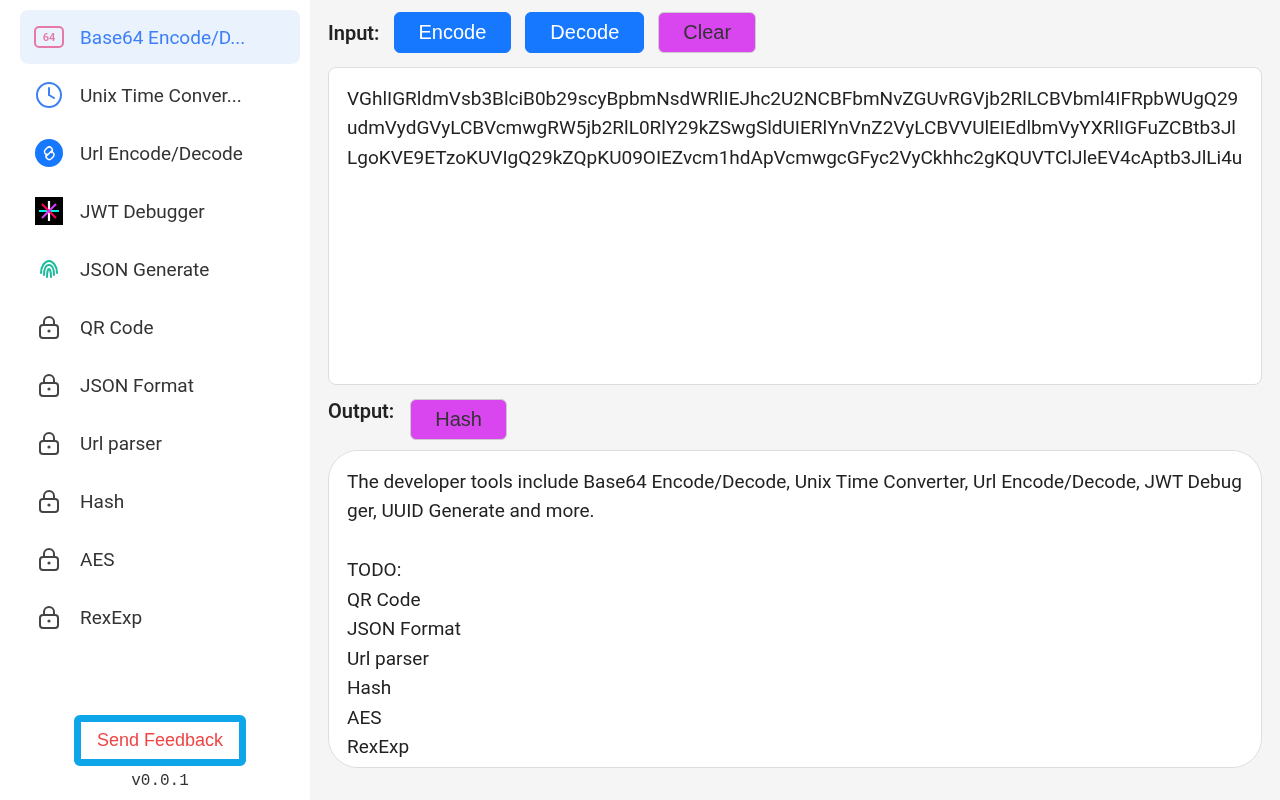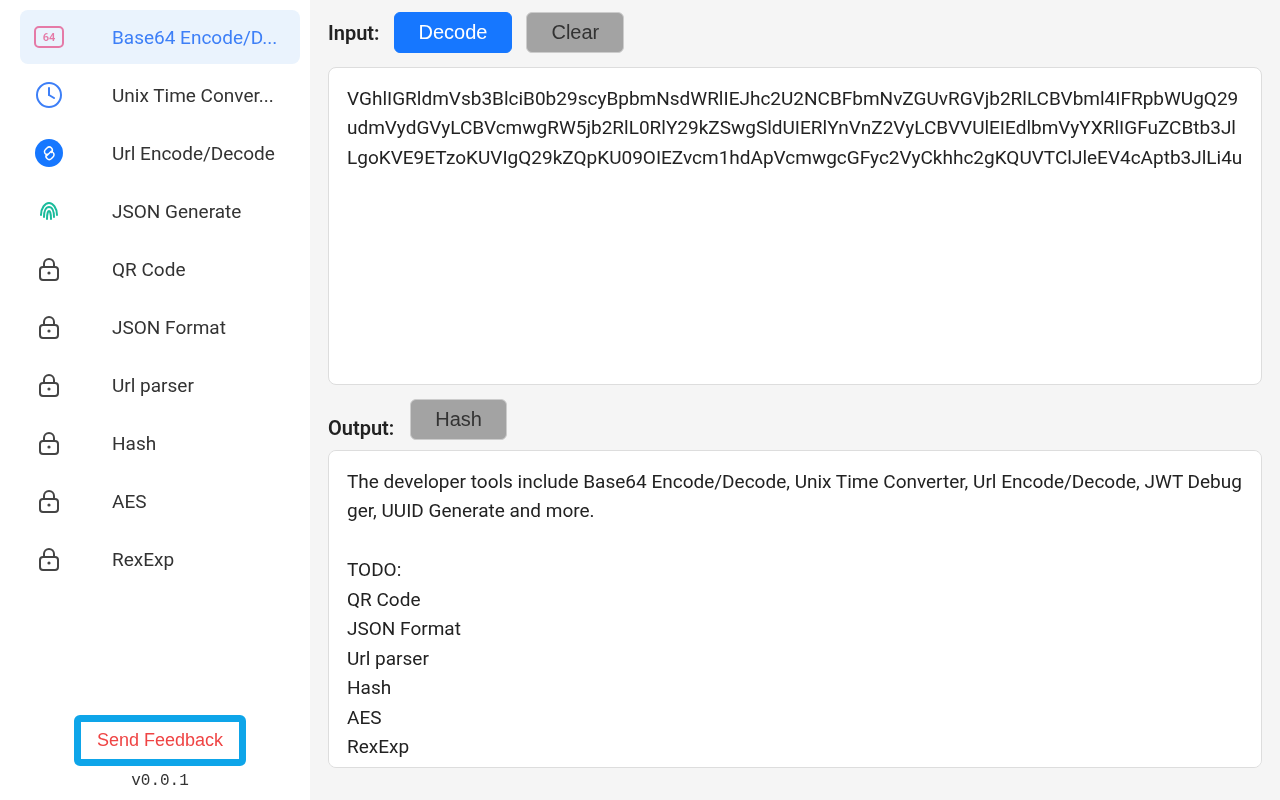--- a/index.html
+++ b/index.html
@@ -44,21 +44,20 @@
     width: 30px;
     height: 30px;
     display: flex;
     align-items: center;
     justify-content: center;
     flex-shrink: 0;
   }
   .nav-item .label {
     overflow: hidden;
     text-overflow: ellipsis;
-    margin-left: 32px;
   }
   .sidebar-footer {
     text-align: center;
     padding: 6px 0 0 0;
   }
   .send-feedback-btn {
     border: 7px solid #0ea5e9;
     background: #fff;
     padding: 8px 16px;
     border-radius: 6px;
@@ -95,48 +94,49 @@
     border-radius: 6px;
     cursor: pointer;
     border: 1px solid transparent;
   }
   .btn-primary {
     background: #1677ff;
     color: #fff;
     border-color: #1677ff;
   }
   .btn-default {
-    background: #a3a3a3;
+    background: #d946ef;
     color: #333;
     border: 1px solid #ccc;
   }
   .textarea {
     width: 100%;
     background: #fff;
     border: 1px solid #ddd;
     border-radius: 8px;
     padding: 16px 18px;
     font-size: 19px;
     color: #222;
     line-height: 1.55;
     resize: none;
     font-family: inherit;
     word-break: break-all;
   }
   .input-area { height: 318px; margin-bottom: 14px; }
   .output-toolbar {
     display: flex;
-    align-items: flex-end;
+    align-items: flex-start;
     gap: 16px;
     margin-bottom: 10px;
   }
   .output-area {
     height: 318px;
     overflow-y: scroll;
     white-space: pre-wrap;
+    border-radius: 30px;
   }
   
   svg { display: block; }
 </style>
 </head>
 <body>
 
 <div class="sidebar">
   <div class="nav-list">
       <div class="nav-item active">
@@ -159,20 +159,36 @@
         <span class="label">Unix Time Conver...</span>
       </div>
       <div class="nav-item">
         <span class="icon">
           <svg width="28" height="28" viewBox="0 0 28 28">
             <circle cx="14" cy="14" r="14" fill="#1677ff"></circle>
             <path d="M11 17 L17 11 M9 15a4 4 0 0 1 0-6l2-2a4 4 0 0 1 6 6 M19 13a4 4 0 0 1 0 6l-2 2a4 4 0 0 1-6-6" stroke="#fff" stroke-width="2" fill="none" stroke-linecap="round" transform="scale(0.75) translate(5,5)"></path>
           </svg>
         </span>
         <span class="label">Url Encode/Decode</span>
+      </div>
+      <div class="nav-item">
+        <span class="icon">
+          <svg width="28" height="28" viewBox="0 0 28 28">
+            <rect width="28" height="28" fill="#000"></rect>
+            <g transform="translate(14,14)">
+              <g stroke-width="2.2">
+                <line x1="0" y1="-10" x2="0" y2="10" stroke="#fff"></line>
+                <line x1="-10" y1="0" x2="10" y2="0" stroke="#00f2e6"></line>
+                <line x1="-7" y1="-7" x2="7" y2="7" stroke="#ff0057"></line>
+                <line x1="-7" y1="7" x2="7" y2="-7" stroke="#d63aff"></line>
+              </g>
+            </g>
+          </svg>
+        </span>
+        <span class="label">JWT Debugger</span>
       </div>
       <div class="nav-item">
         <span class="icon">
           <svg width="28" height="28" viewBox="0 0 28 28">
             <g fill="none" stroke="#1abc9c" stroke-width="2" stroke-linecap="round">
               <path d="M6 18c0-7 4-12 8-12s8 5 8 12"></path>
               <path d="M9 20c0-6 2-10 5-10s5 4 5 10"></path>
               <path d="M12 22c0-5 1-8 2-8s2 3 2 8"></path>
             </g>
           </svg>
@@ -242,20 +258,21 @@
     </div>
   <div class="sidebar-footer">
     <button class="send-feedback-btn">Send Feedback</button>
     <div class="version">v0.0.1</div>
   </div>
 </div>
 
 <div class="main">
   <div class="toolbar">
     <span class="toolbar-label">Input:</span>
+    <button class="btn btn-primary">Encode</button>
     <button class="btn btn-primary">Decode</button>
     <button class="btn btn-default">Clear</button>
   </div>
   <textarea class="textarea input-area" style="">VGhlIGRldmVsb3BlciB0b29scyBpbmNsdWRlIEJhc2U2NCBFbmNvZGUvRGVjb2RlLCBVbml4IFRpbWUgQ29udmVydGVyLCBVcmwgRW5jb2RlL0RlY29kZSwgSldUIERlYnVnZ2VyLCBVVUlEIEdlbmVyYXRlIGFuZCBtb3JlLgoKVE9ETzoKUVIgQ29kZQpKU09OIEZvcm1hdApVcmwgcGFyc2VyCkhhc2gKQUVTClJleEV4cAptb3JlLi4u</textarea>
   <div class="output-toolbar">
     <span class="toolbar-label">Output:</span>
     <button class="btn btn-default">Hash</button>
   </div>
   <div class="textarea output-area">The developer tools include Base64 Encode/Decode, Unix Time Converter, Url Encode/Decode, JWT Debugger, UUID Generate and more.
 

